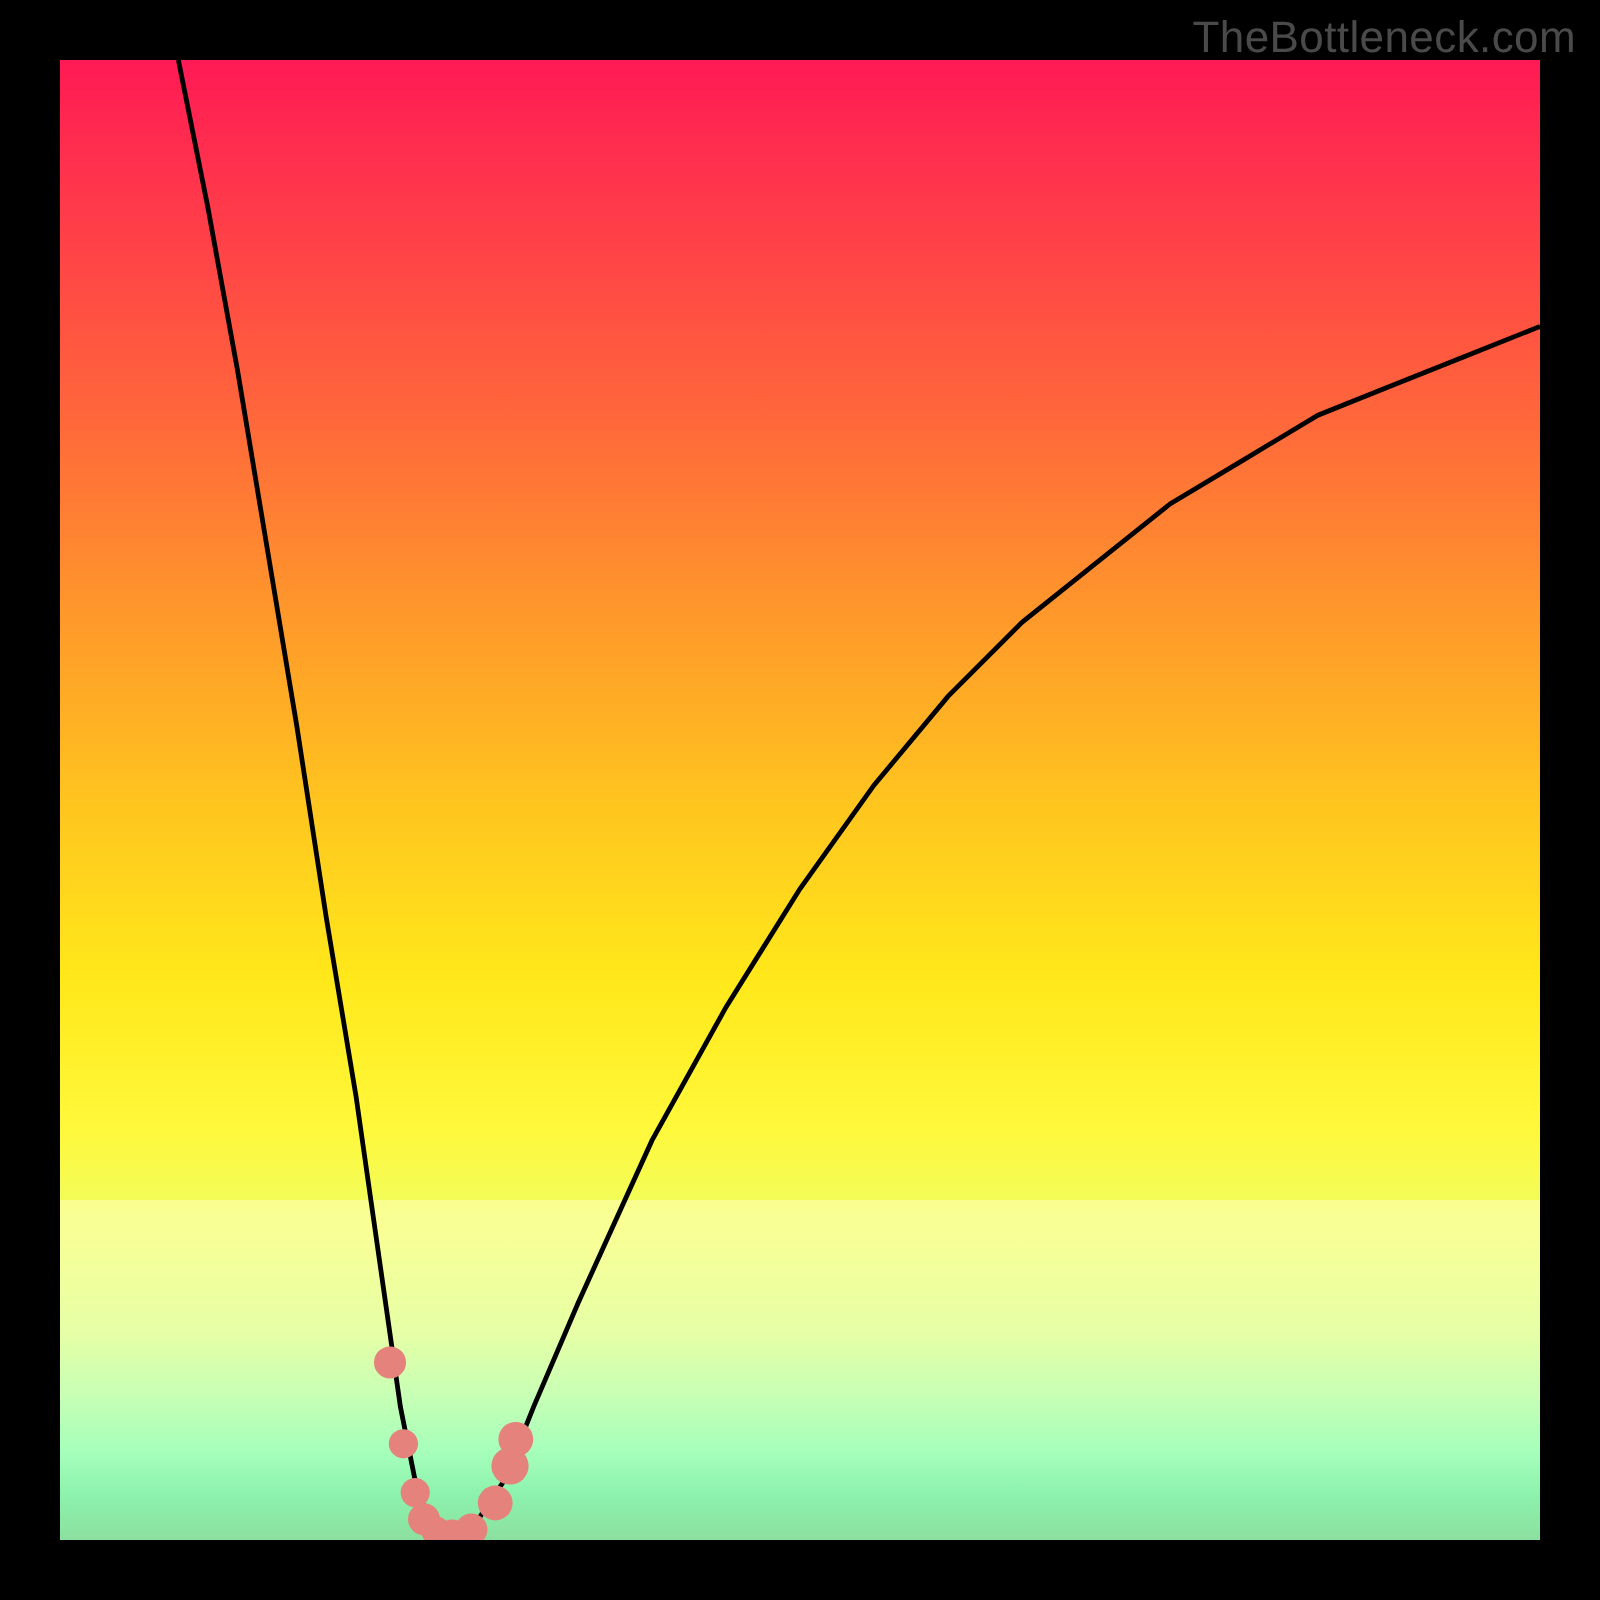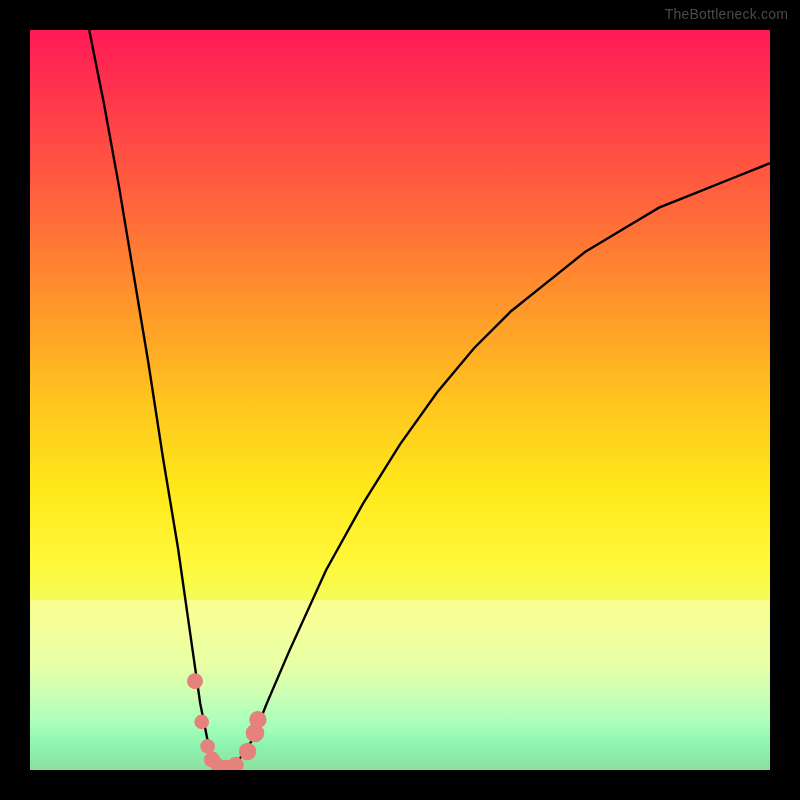--- a/index.html
+++ b/index.html
@@ -44,21 +44,21 @@
     position: absolute;
     left: 0;
     width: 100%;
     background: rgba(255, 255, 190, 0.55);
   }
   .attribution {
     position: absolute;
     top: 6px;
     right: 12px;
     color: #4a4a4a;
-    font-size: 14px;
+    font-size: 22px;
     letter-spacing: 0.2px;
     user-select: none;
   }
   svg.curve {
     position: absolute;
     left: 0;
     top: 0;
     width: 740px;
     height: 740px;
   }

